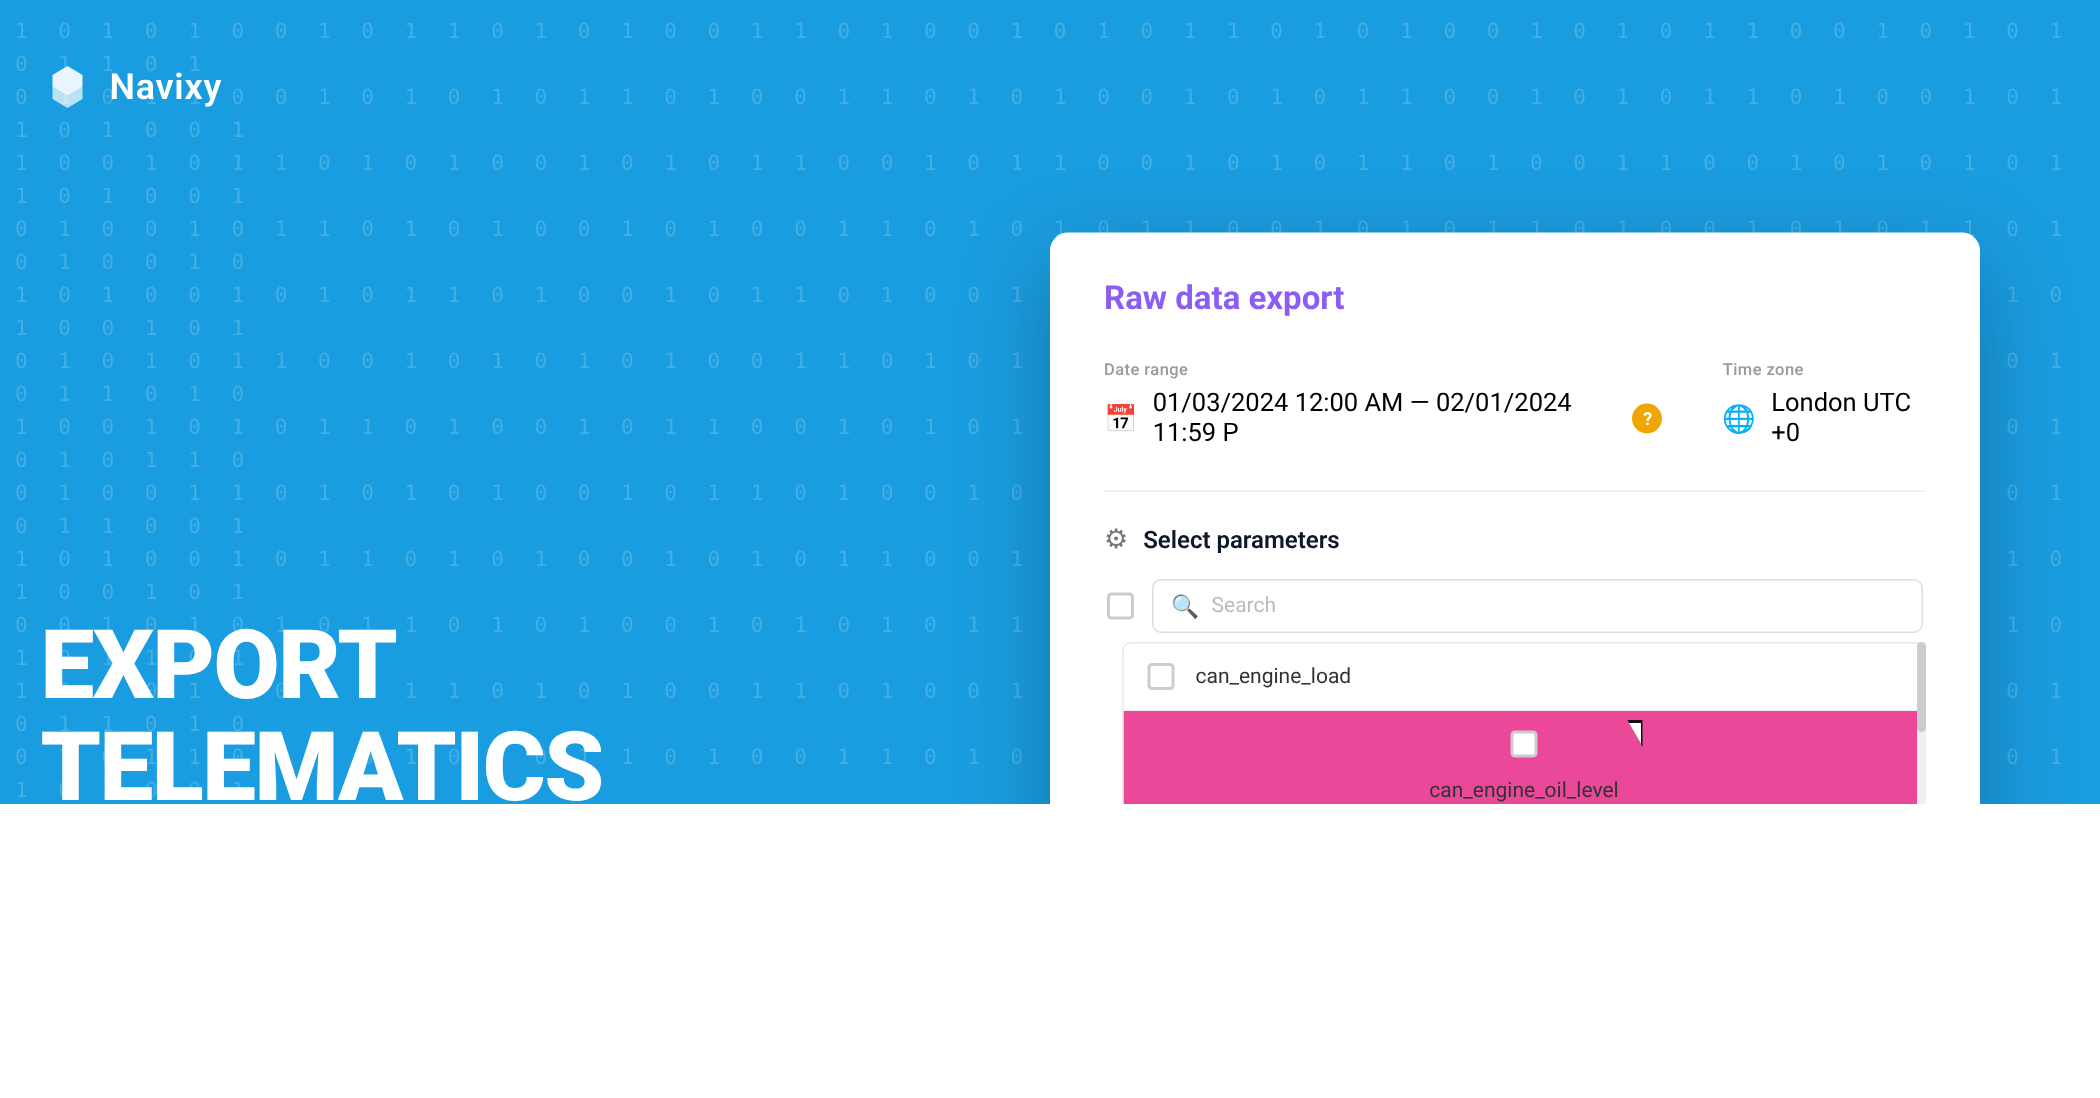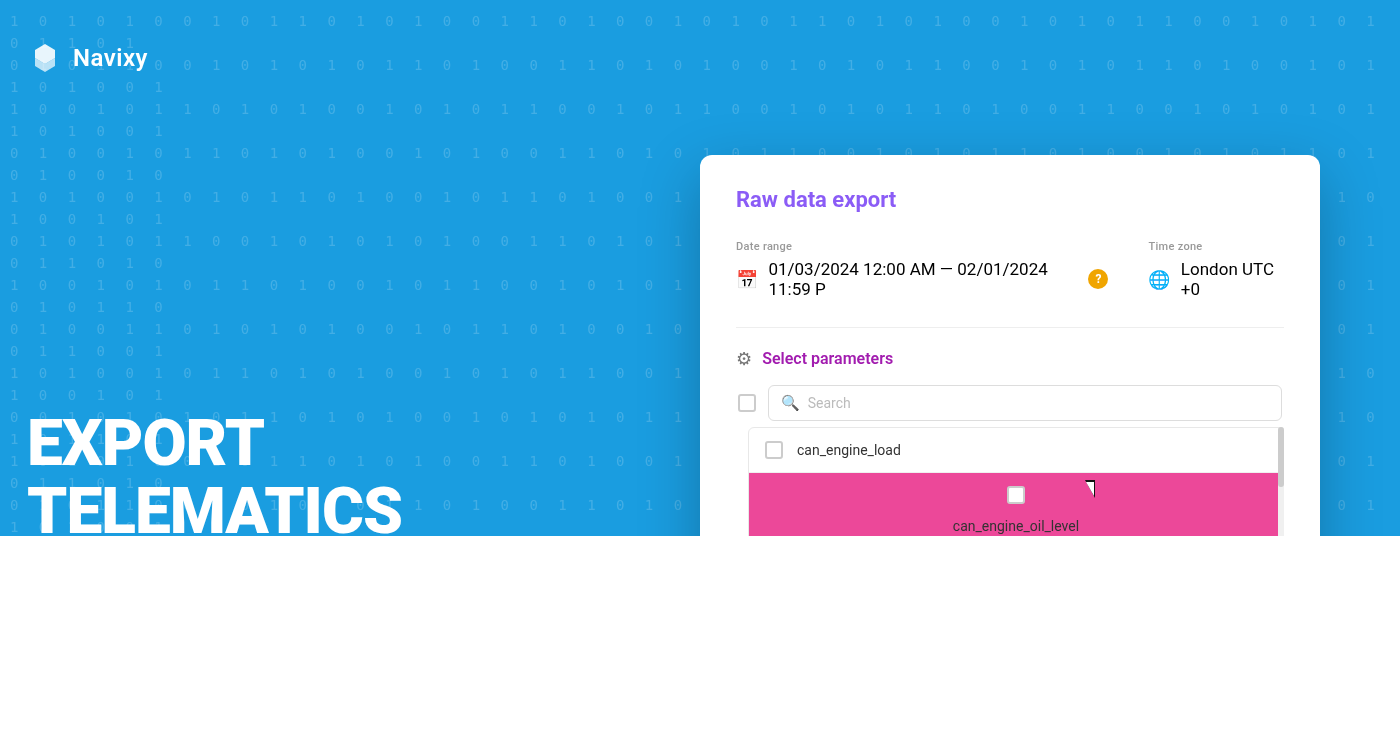--- a/index.html
+++ b/index.html
@@ -166,21 +166,21 @@
     }
 
     .gear-icon {
       color: #777;
       font-size: 18px;
     }
 
     .select-params-label {
       font-size: 16px;
       font-weight: 600;
-      color: #a21caf;
+      color: #0f172a;
     }
 
     
     .search-row {
       display: flex;
       align-items: center;
       gap: 12px;
       margin-bottom: 6px;
       padding: 0 2px;
     }

